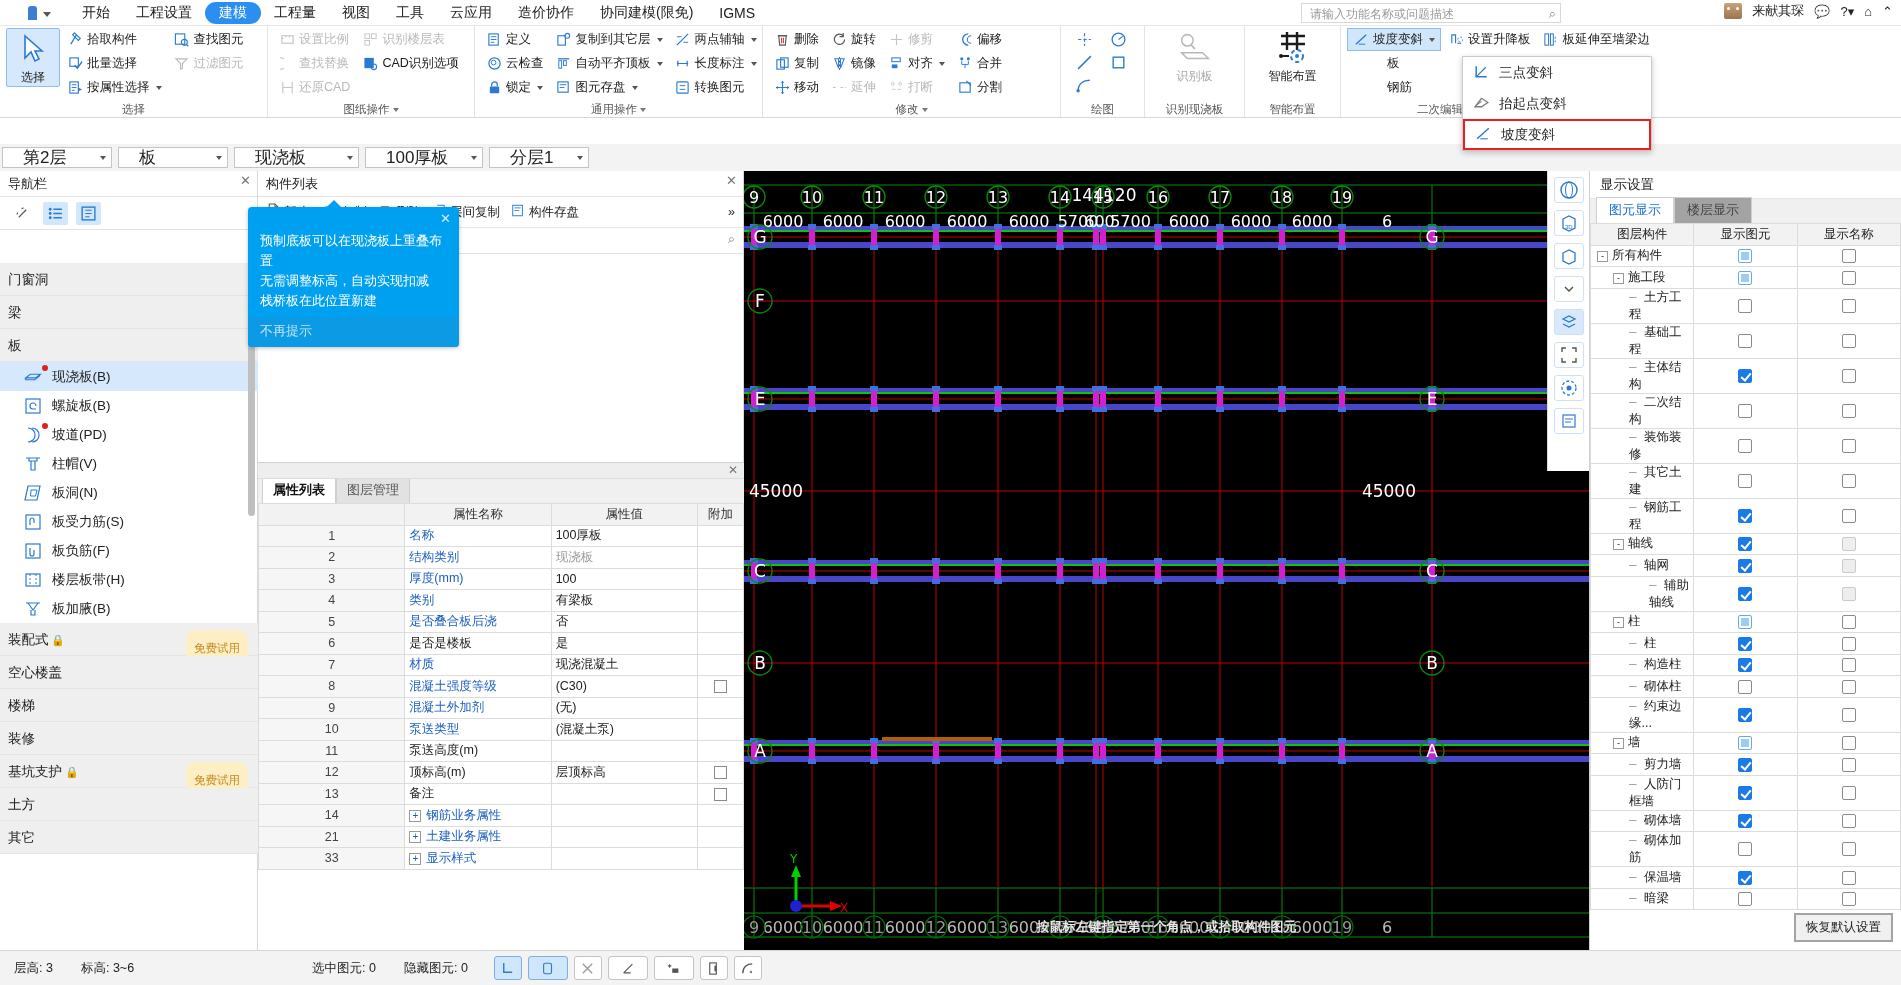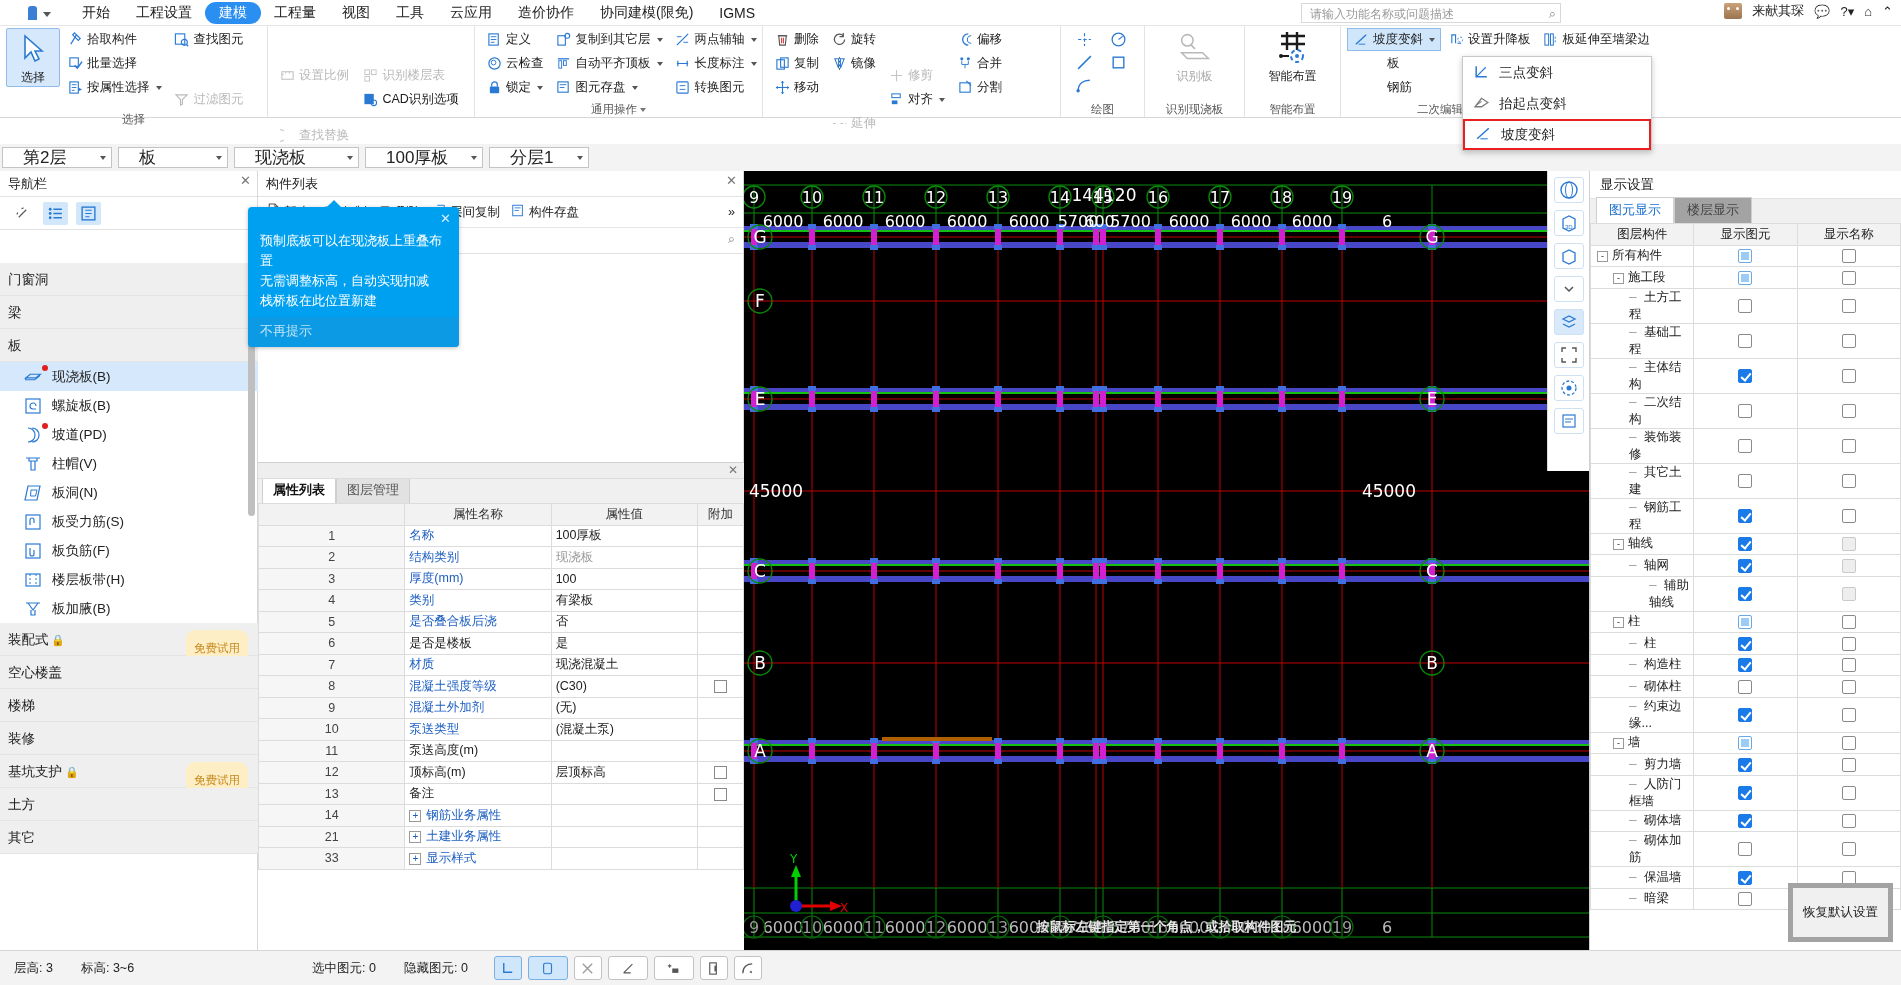--- a/index.html
+++ b/index.html
@@ -52,21 +52,21 @@
   .rgroup-title { text-align: center; font-size: 11.5px; color: #555; height: 16px; line-height: 16px; }
   .bigbtn { display: flex; flex-direction: column; align-items: center; justify-content: center; width: 54px; padding-top: 2px; }
   .bigbtn .glyph { height: 36px; display: flex; align-items: center; justify-content: center; }
   .bigbtn .lbl { font-size: 12px; margin-top: 2px; }
   .bigbtn.sel { background: #d6e8fb; border: 1px solid #8fbcea; border-radius: 2px; }
   .col { display: flex; flex-direction: column; gap: 1px; }
   .ritem {
     display: flex; align-items: center; gap: 4px; height: 23px;
     padding: 0 5px; font-size: 12.5px; white-space: nowrap; color: #1b1b1b;
   }
-  .ritem.dim { color: #b9b9b9; margin-top: 36px; }
+  .ritem.dim { color: #b9b9b9; }
   .ritem .ic { width: 16px; height: 16px; display: inline-flex; align-items: center; justify-content: center; }
   .ritem .dd { width:0;height:0;border-left:3.5px solid transparent;border-right:3.5px solid transparent;border-top:4px solid #555;margin-left:2px;}
   .smallgrid { display: grid; grid-template-columns: repeat(2, 34px); grid-auto-rows: 23px; }
   .smallgrid .gi { display:flex;align-items:center;justify-content:center; }
   .grp-caret { width:0;height:0;border-left:3.5px solid transparent;border-right:3.5px solid transparent;border-top:4px solid #777; display:inline-block; margin-left:3px; vertical-align: middle;}
 
   
   .ribbon-dd {
     position: absolute; left: 1462px; top: 56px; width: 190px; background: #fff;
     border: 1px solid #c9c9c9; box-shadow: 0 2px 6px rgba(0,0,0,.22); z-index: 40;
@@ -156,21 +156,21 @@
   table.disp td.c { text-align:center; width: 76px; }
   .tick { width: 14px; height: 14px; border-radius: 2px; display:inline-block; vertical-align:middle; position:relative; }
   .tick.off { border:1px solid #8a8a8a; background:#fff; }
   .tick.on { background:#1a7ae8; border:1px solid #1a7ae8; }
   .tick.on:after { content:""; position:absolute; left:4px; top:1px; width:4px; height:8px; border:solid #fff; border-width: 0 2px 2px 0; transform: rotate(40deg); }
   .tick.part { border:1px solid #6aa9e8; background:#fff; }
   .tick.part:after { content:""; position:absolute; left:2px; top:2px; width:8px; height:8px; background:#9ccbf5; }
   .tick.dis { border:1px solid #c9c9c9; background:#eeeeee; }
   .tree-pre { color:#999; font-family: "DejaVu Sans Mono", monospace; }
   .exp { display:inline-flex; width:11px;height:11px;border:1px solid #9a9a9a;align-items:center;justify-content:center;font-size:9px;line-height:9px;background:#fff;margin-right:4px;}
-  .rp-reset { position:absolute; right: 8px; bottom: 8px; background:#f0f0f0; border:5px solid #a3a3a3; font-size:12.5px; padding: 16px 10px; }
+  .rp-reset { position:absolute; right: 8px; bottom: 8px; background:#f0f0f0; border:2px solid #a3a3a3; font-size:12.5px; padding: 4px 10px; }
 
   
   .statusbar { position:absolute; left:0; bottom:0; width: 1901px; height: 35px; background:#f3f3f3; border-top:1px solid #d5d5d5; display:flex; align-items:center; font-size: 12.5px; }
   .sb-item { padding: 0 14px; white-space: nowrap; }
   .sb-btns { display:flex; align-items:center; gap: 6px; margin-left: 12px; }
   .sb-btns .sbb { width: 28px; height: 24px; border:1px solid #c3c3c3; border-radius:3px; display:flex;align-items:center;justify-content:center; background:#fff;}
   .sb-btns .sbb.on { background:#cfe6fb; border-color:#7ab0e4; }
   .sb-btns .sbb.wide { width: 40px; }
 </style>
 </head>

